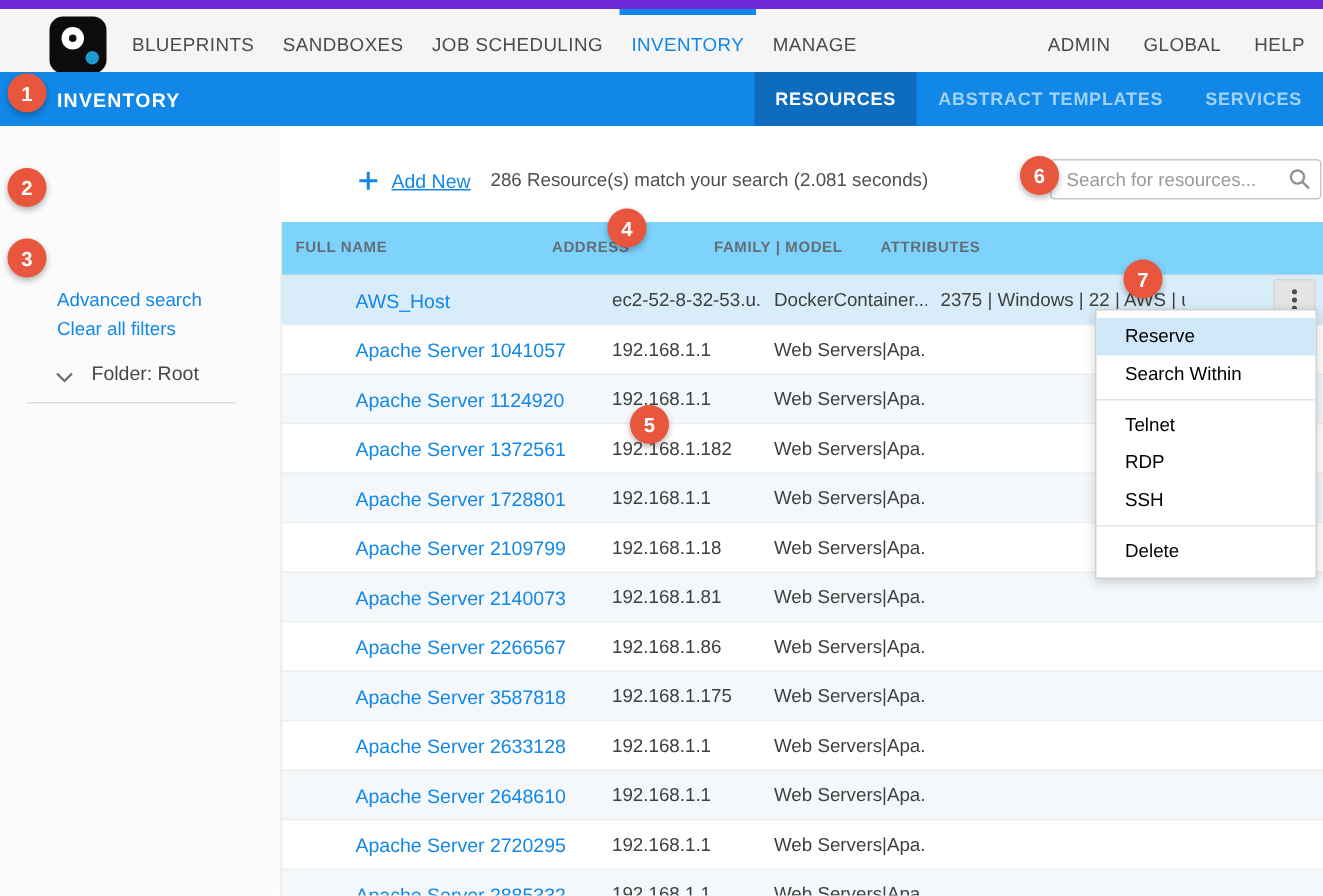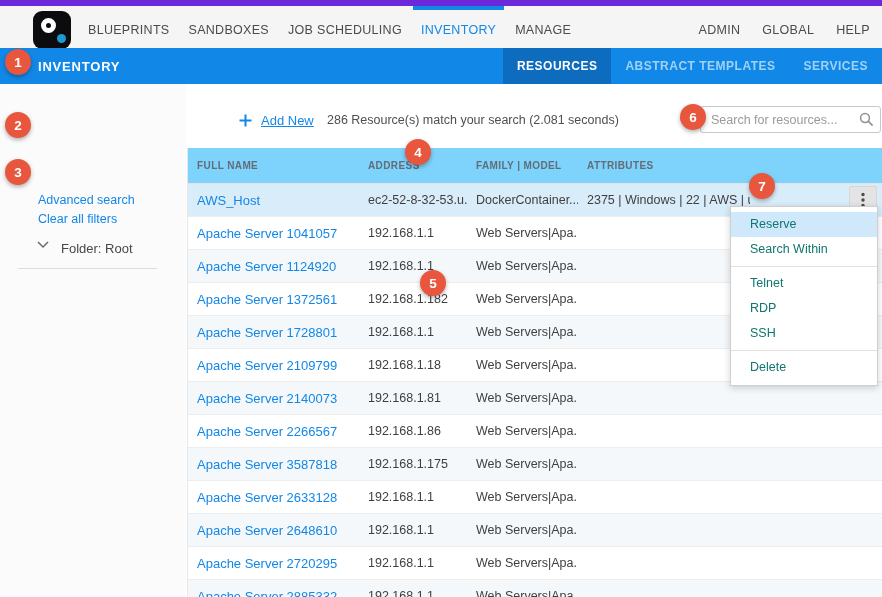--- a/index.html
+++ b/index.html
@@ -31,21 +31,21 @@
   .page-tabs { margin-left:auto; height:100%; display:flex; }
   .page-tab { height:100%; display:flex; align-items:center; padding:0 14px;
     font-size:12px; font-weight:bold; letter-spacing:.5px; color:#9fd2f5; cursor:pointer; }
   .page-tab.active { background:#0d6cbe; color:#fff; }
 
   
   .sidebar { position:absolute; left:0; top:84px; width:186px; bottom:0; background:#fbfbfb; }
   .side-link { position:absolute; left:38px; font-size:12.5px; color:#1287e8; cursor:pointer; }
   .side-link.l1 { top:109px; }
   .side-link.l2 { top:128px; }
-  .folder-row { position:absolute; left:37px; top:157px; display:flex; align-items:flex-start;
+  .folder-row { position:absolute; left:37px; top:157px; display:flex; align-items:flex-end;
     gap:12px; font-size:13px; color:#474747; cursor:pointer; }
   .side-divider { position:absolute; left:18px; top:184px; width:139px; height:1px; background:#dcdcdc; }
 
   
   .add-new { position:absolute; left:239px; top:108px; display:flex; align-items:center;
     gap:9px; font-size:13px; color:#1287e8; cursor:pointer; height:24px;text-decoration:underline; }
   .result-count { position:absolute; left:327px; top:113px; font-size:12.5px; color:#4f4f4f; }
   .search-box { position:absolute; left:700px; top:106px; width:181px; height:27px; }
   .search-box input { width:100%; height:100%; border:1px solid #c8c8c8; border-radius:3px;
     padding:0 28px 0 10px; font-size:12.5px; color:#444; outline:none;
@@ -54,35 +54,35 @@
   .search-box .mag { position:absolute; right:7px; top:6px; }
 
   
   .res-table { position:absolute; left:187px; top:148px; width:695px; border-left:1px solid #e8e8e8; }
   .thead { display:flex; height:36px; background:#7dd3fc; border-bottom:1px solid #e3e3e3; }
   .th { font-size:10px; font-weight:bold; color:#626d77; letter-spacing:.4px;
     display:flex; align-items:center; padding-left:9px; }
   .col-name { width:171px; } .col-addr { width:108px; } .col-fam { width:111px; }
   .col-attr { width:172px; } .col-status { flex:1; }
   .trow { position:relative; display:flex; height:33px; align-items:center;
-    border-bottom:1px solid #ededed; background:#fff; }
+    border-bottom:1px solid #ededed; background:#fff;padding-left:40px; }
   .trow.alt { background:#f4f8fb; }
   .trow.selected { background:#d8ecfa; }
   .td { font-size:12.5px; color:#3f3f3f; padding-left:9px; white-space:nowrap;
     overflow:hidden; }
   .td.name { font-size:13px; color:#1287e8; cursor:pointer; }
   .kebab-btn { position:absolute; left:661px; top:2px; width:28px; height:28px;
     background:#e4e4e4; border:1px solid #d6d6d6; border-radius:2px;
     display:flex; align-items:center; justify-content:center; cursor:pointer; }
 
   
   .ctx-menu { position:absolute; left:730px; top:206px; width:148px; background:#fff;
     border:1px solid #cfcfcf; box-shadow:0 2px 7px rgba(0,0,0,.18); z-index:40; padding:5px 0; }
   .ctx-item { height:25px; line-height:25px; padding-left:19px; font-size:12.5px;
-    color:#0f766e; cursor:pointer; }
+    color:#000000; cursor:pointer; }
   .ctx-item.highlighted { background:#cfe9fb; }
   .ctx-divider { height:1px; background:#e2e2e2; margin:4px 0; }
 
   
   .callout { position:absolute; width:26px; height:26px; border-radius:50%;
     background:#e8563e; color:#fff; font-size:13.5px; font-weight:bold;
     display:flex; align-items:center; justify-content:center; z-index:50;
     box-shadow:0 2px 4px rgba(0,0,0,.3); }
   .callout-1 { left:5px;   top:49px; }
   .callout-2 { left:5px;   top:112px; }

